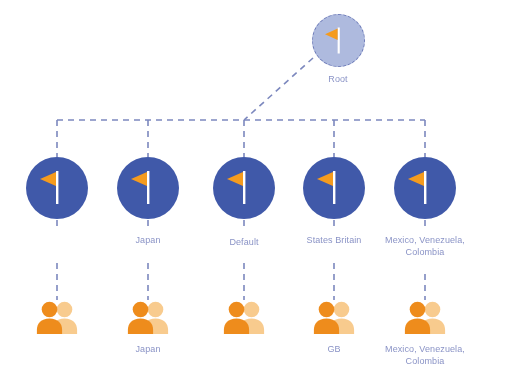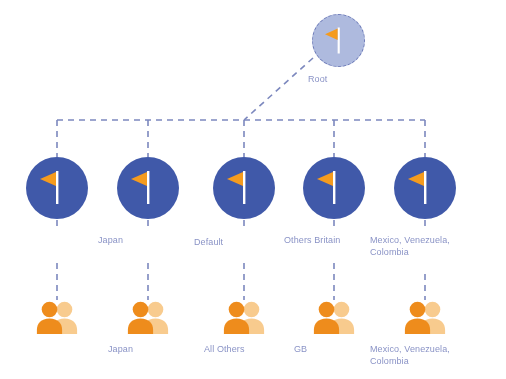--- a/index.html
+++ b/index.html
@@ -45,20 +45,21 @@
   }
   .flag-wrap {
     position: absolute;
     left: 0; top: 0;
     width: 100%; height: 100%;
   }
 
   
   .label {
     position: absolute;
+    text-align: center;
     color: #8A93C6;
     font-size: 9px;
     line-height: 11.5px;
     letter-spacing: 0.1px;
     white-space: pre-line;
   }
   .label-root {
     color: #8A93C6;
     font-size: 9px;
   }
@@ -132,21 +133,21 @@
     </svg>
   </div>
   <div class="label" style="left:194px; top:237px; width:100px;">Default</div>
 
   <div class="node node-child" style="left:303px; top:157px;">
     <svg class="flag-wrap" viewBox="0 0 62 62" xmlns="http://www.w3.org/2000/svg">
       <rect x="30" y="14" width="2.4" height="33" fill="#FFFFFF"></rect>
       <path d="M 30,15 L 30,29 L 14,22 Z" fill="#F59B1E"></path>
     </svg>
   </div>
-  <div class="label" style="left:284px; top:235px; width:100px;">Others Britain</div>
+  <div class="label" style="left:284px; top:235px; width:100px;">States Britain</div>
 
   <div class="node node-child" style="left:394px; top:157px;">
     <svg class="flag-wrap" viewBox="0 0 62 62" xmlns="http://www.w3.org/2000/svg">
       <rect x="30" y="14" width="2.4" height="33" fill="#FFFFFF"></rect>
       <path d="M 30,15 L 30,29 L 14,22 Z" fill="#F59B1E"></path>
     </svg>
   </div>
   <div class="label" style="left:370px; top:235px; width:110px;">Mexico, Venezuela,
 Colombia</div>
 
@@ -176,21 +177,20 @@
   <svg class="people" style="left:221px; top:300px;" viewBox="0 0 46 34" xmlns="http://www.w3.org/2000/svg">
     <g>
       <circle cx="30.5" cy="9.5" r="7.8" fill="#F8CB8E"></circle>
       <path d="M 30.5,18.5 c -8.4,0 -12.6,5.0 -12.6,11.2 v 4.3 h 25.2 v -4.3 c 0,-6.2 -4.2,-11.2 -12.6,-11.2 z" fill="#F8CB8E"></path>
     </g>
     <g>
       <circle cx="15.5" cy="9.5" r="7.8" fill="#EE8C1C"></circle>
       <path d="M 15.5,18.5 c -8.4,0 -12.6,5.0 -12.6,11.2 v 4.3 h 25.2 v -4.3 c 0,-6.2 -4.2,-11.2 -12.6,-11.2 z" fill="#EE8C1C"></path>
     </g>
   </svg>
-  <div class="label" style="left:204px; top:344px; width:80px;">All Others</div>
 
   <svg class="people" style="left:311px; top:300px;" viewBox="0 0 46 34" xmlns="http://www.w3.org/2000/svg">
     <g>
       <circle cx="30.5" cy="9.5" r="7.8" fill="#F8CB8E"></circle>
       <path d="M 30.5,18.5 c -8.4,0 -12.6,5.0 -12.6,11.2 v 4.3 h 25.2 v -4.3 c 0,-6.2 -4.2,-11.2 -12.6,-11.2 z" fill="#F8CB8E"></path>
     </g>
     <g>
       <circle cx="15.5" cy="9.5" r="7.8" fill="#EE8C1C"></circle>
       <path d="M 15.5,18.5 c -8.4,0 -12.6,5.0 -12.6,11.2 v 4.3 h 25.2 v -4.3 c 0,-6.2 -4.2,-11.2 -12.6,-11.2 z" fill="#EE8C1C"></path>
     </g>

